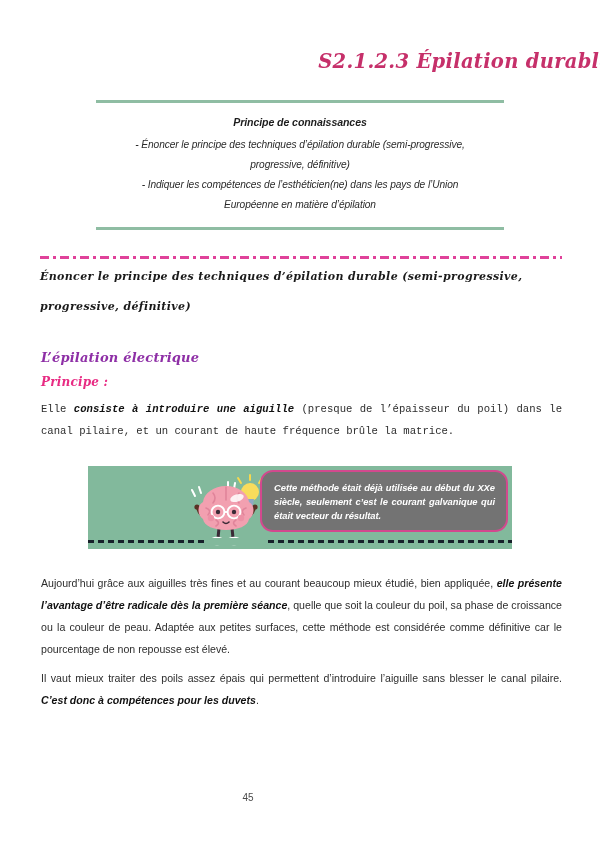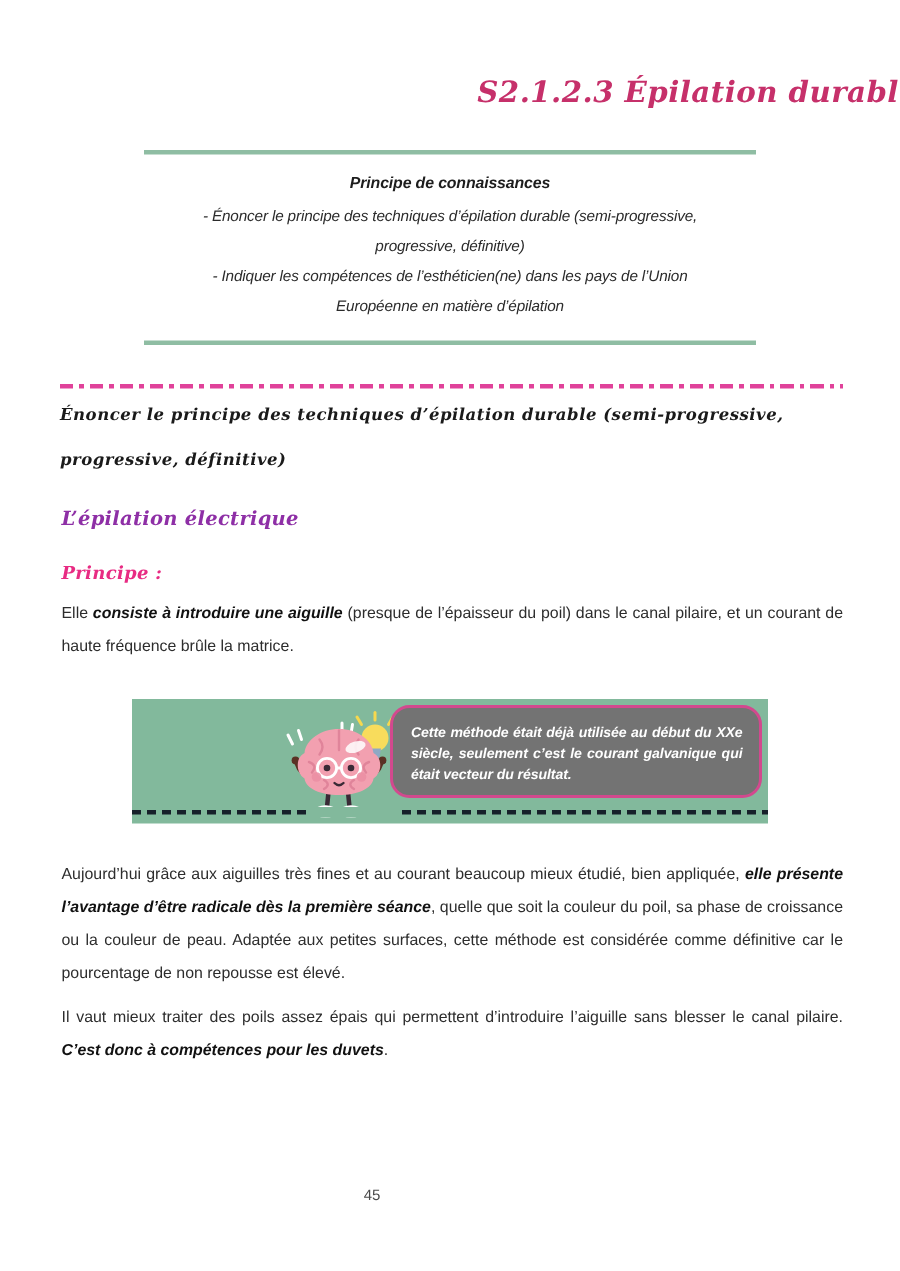--- a/index.html
+++ b/index.html
@@ -98,21 +98,21 @@
     font-style: italic;
     font-weight: bold;
     font-size: 11px;
     line-height: 30px;
     color: #1a1a1a;
     letter-spacing: 0.35px;
   }
 
   .subsection-heading {
     position: absolute;
-    top: 339px;
+    top: 350px;
     left: 41px;
     font-family: "DejaVu Serif", serif;
     font-style: italic;
     font-weight: bold;
     font-size: 13px;
     color: #8e2fa6;
     letter-spacing: 0.2px;
   }
 
   .principe-label {
@@ -136,21 +136,21 @@
     font-size: 10.6px;
     line-height: 22px;
     color: #2d2d2d;
     text-align: justify;
   }
   .para b {
     font-weight: bold;
     font-style: italic;
     color: #111111;
   }
-  #para-principe { top: 398px; }
+  #para-principe { top: 398px; font-family: Liberation Mono, monospace; }
   #para-today   { top: 572px; }
   #para-thick   { top: 667px; }
 
   
   .callout {
     position: absolute;
     left: 88px;
     top: 466px;
     width: 424px;
     height: 83px;

